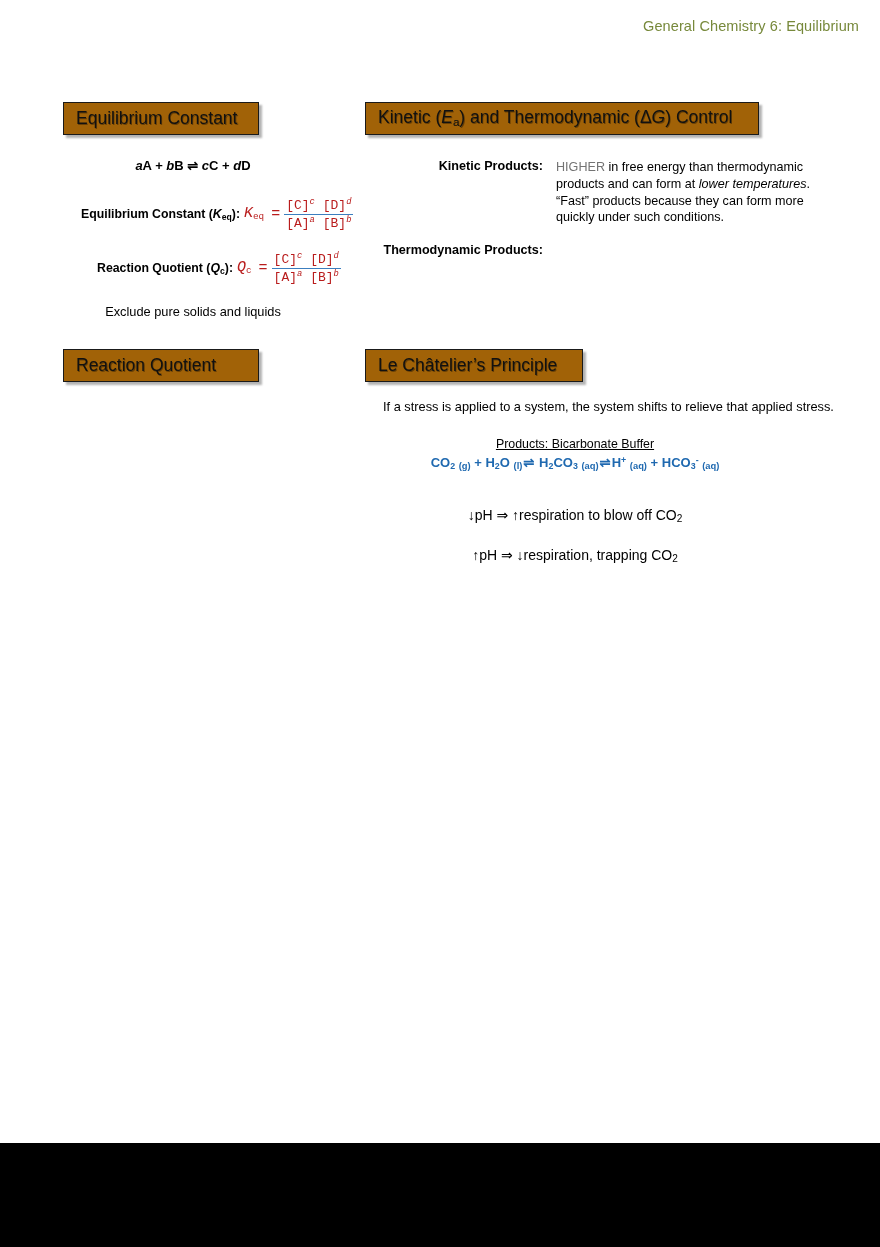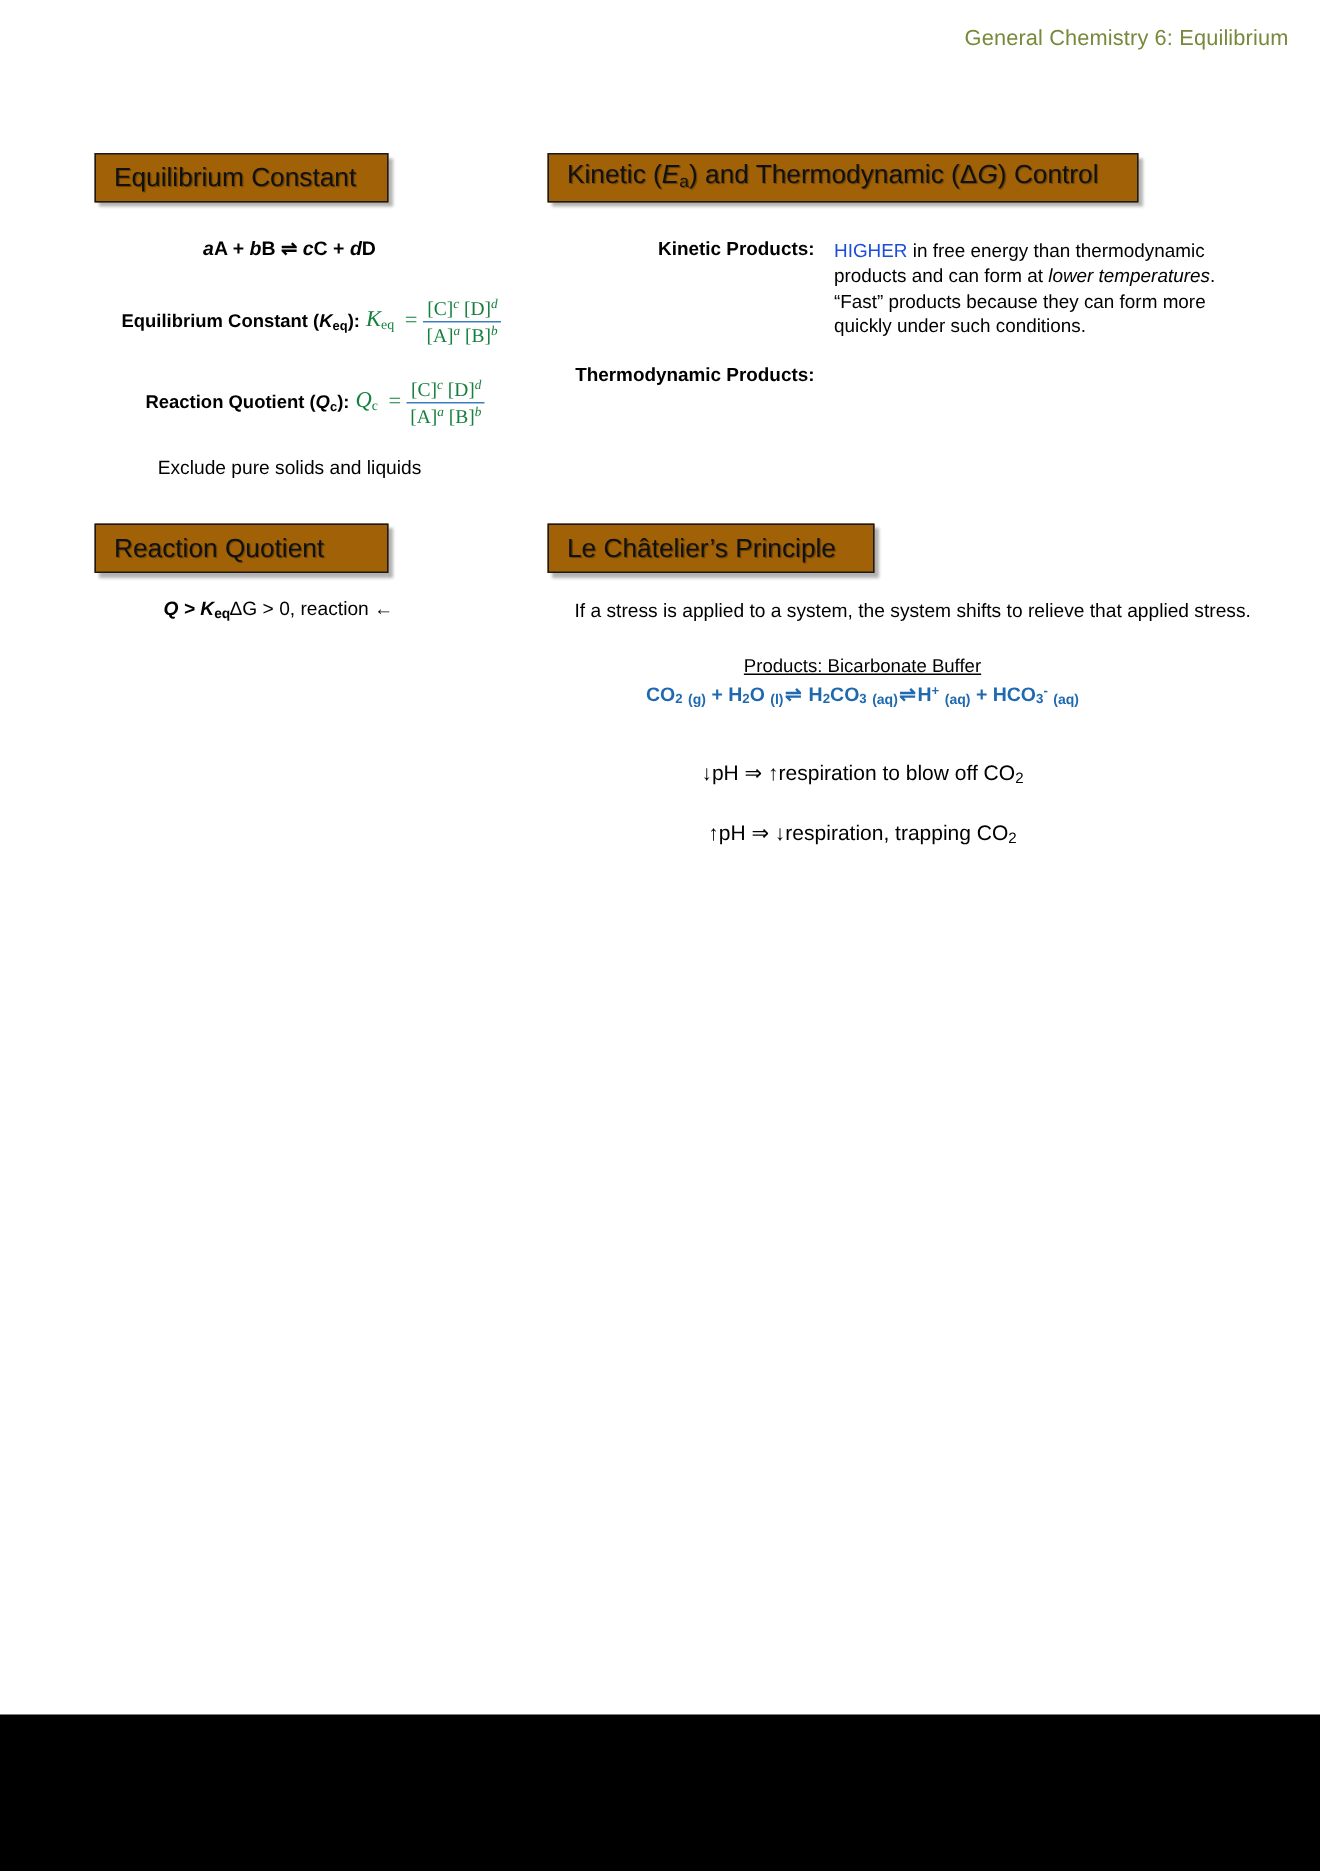--- a/index.html
+++ b/index.html
@@ -73,22 +73,22 @@
   .frac-label {
     font-size: 12.3px;
     font-weight: bold;
     white-space: nowrap;
     padding-right: 4px;
   }
   .frac-label i { font-style: italic; }
   .frac-label sub { font-size: 0.7em; vertical-align: -0.2em; }
 
   .mathblue {
-    color: #15803d;
-    font-family: Liberation Serif, serif;
+    color: #b91c1c;
+    font-family: Liberation Mono, monospace;
     display: flex;
     align-items: center;
     white-space: nowrap;
   }
   .mathblue .lead {
     font-style: italic;
     font-size: 15px;
     padding-right: 3px;
   }
   .mathblue .lead sub { font-style: normal; font-size: 0.62em; vertical-align: -0.25em; }
@@ -152,21 +152,21 @@
   #kt-kinetic .kt-label { width: 163px; }
   #kt-thermo  .kt-label { width: 163px; }
 
   .kt-body {
     padding-left: 13px;
     font-size: 12.6px;
     line-height: 16.8px;
     width: 258px;
   }
   .kt-body i { font-style: italic; }
-  .hl-red   { color: #1d4ed8; }
+  .hl-red   { color: #737373; }
   .hl-green { color: #7a9a3c; }
 
   
   .lc-stress {
     left: 383px; top: 399px;
     font-size: 12.8px;
     white-space: nowrap;
   }
   .lc-example-title {
     left: 365px; top: 437px; width: 420px;
@@ -260,24 +260,20 @@
 <div class="kt-row" id="kt-kinetic">
   <div class="kt-label">Kinetic Products:</div>
   <div class="kt-body"><span class="hl-red">HIGHER</span> in free energy than thermodynamic products and can form at <i>lower temperatures</i>. “Fast” products because they can form more quickly under such conditions.</div>
 </div>
 
 <div class="kt-row" id="kt-thermo">
   <div class="kt-label">Thermodynamic Products:</div>
 </div>
 
 <div class="abs q-rows">
-  <div class="q-row">
-    <span class="q-left">Q &gt; <i>K</i><sub>eq</sub></span>
-    <span class="q-right">ΔG &gt; 0, reaction ←</span>
-  </div>
 </div>
 
 <div class="abs lc-stress">If a stress is applied to a system, the system shifts to relieve that applied stress.</div>
 
 <div class="abs lc-example-title"><span>Products: Bicarbonate Buffer</span></div>
 
 <div class="abs lc-equation">CO<sub>2</sub> <span class="state">(g)</span> + H<sub>2</sub>O <span class="state">(l)</span><span class="eqarrow">⇌</span> H<sub>2</sub>CO<sub>3</sub> <span class="state">(aq)</span><span class="eqarrow">⇌</span>H<sup>+</sup> <span class="state">(aq)</span> + HCO<sub>3</sub><sup>-</sup> <span class="state">(aq)</span></div>
 
 <div class="abs lc-line" id="lc-line-1">↓pH ⇒ ↑respiration to blow off CO<sub>2</sub></div>
 

